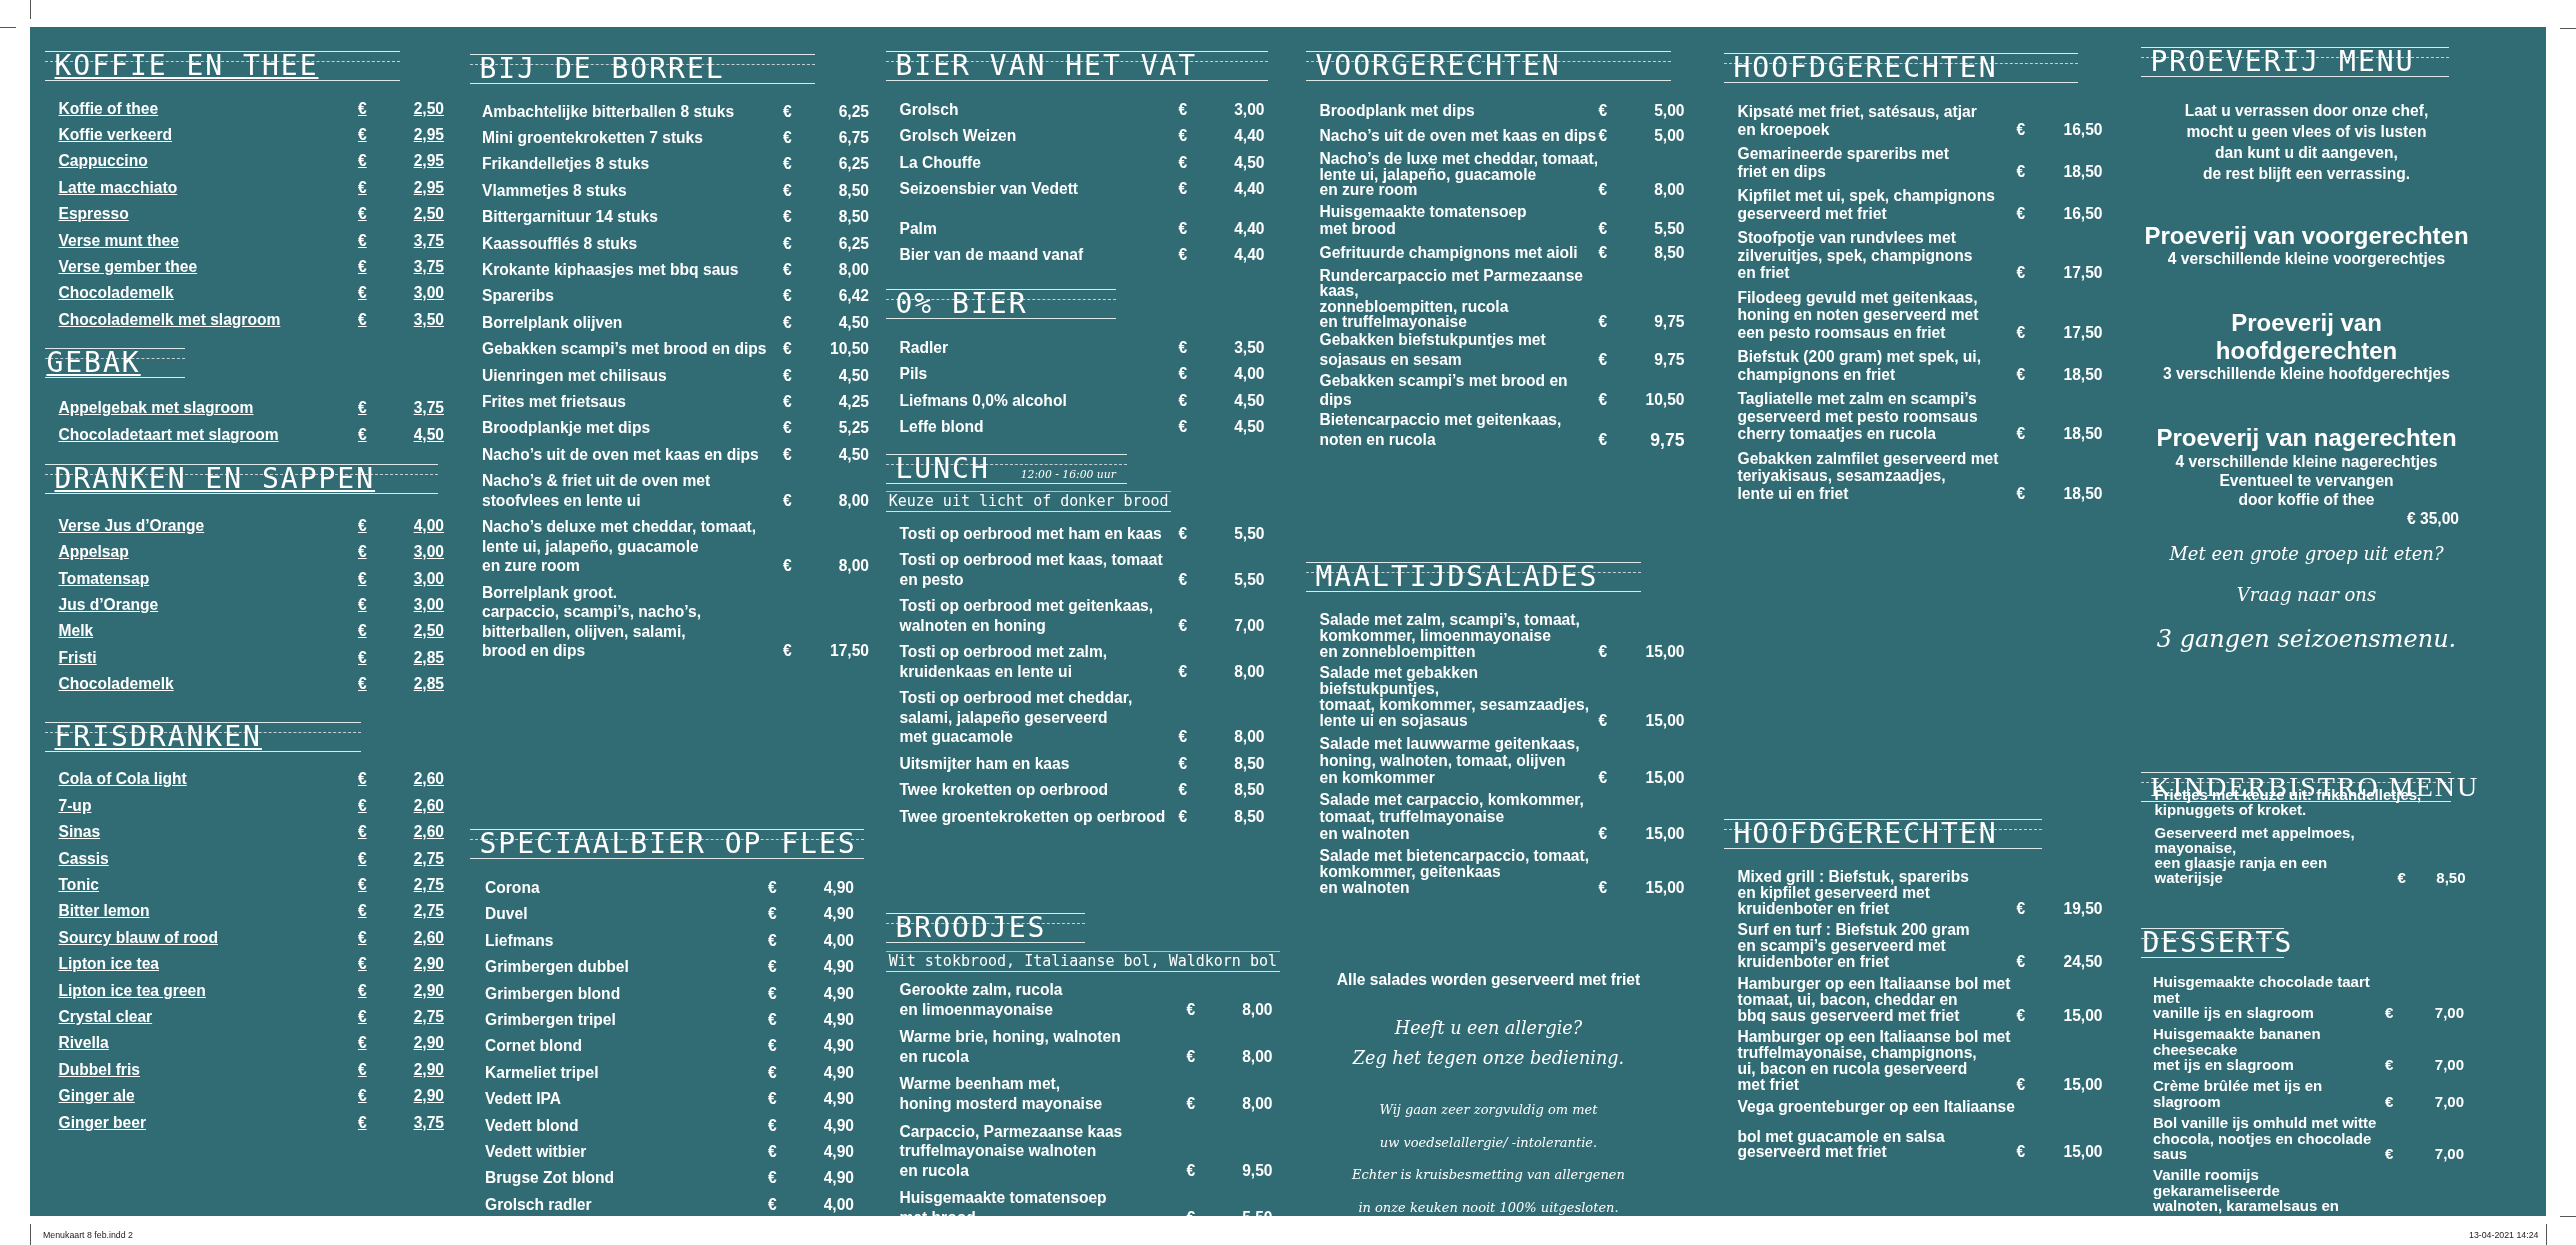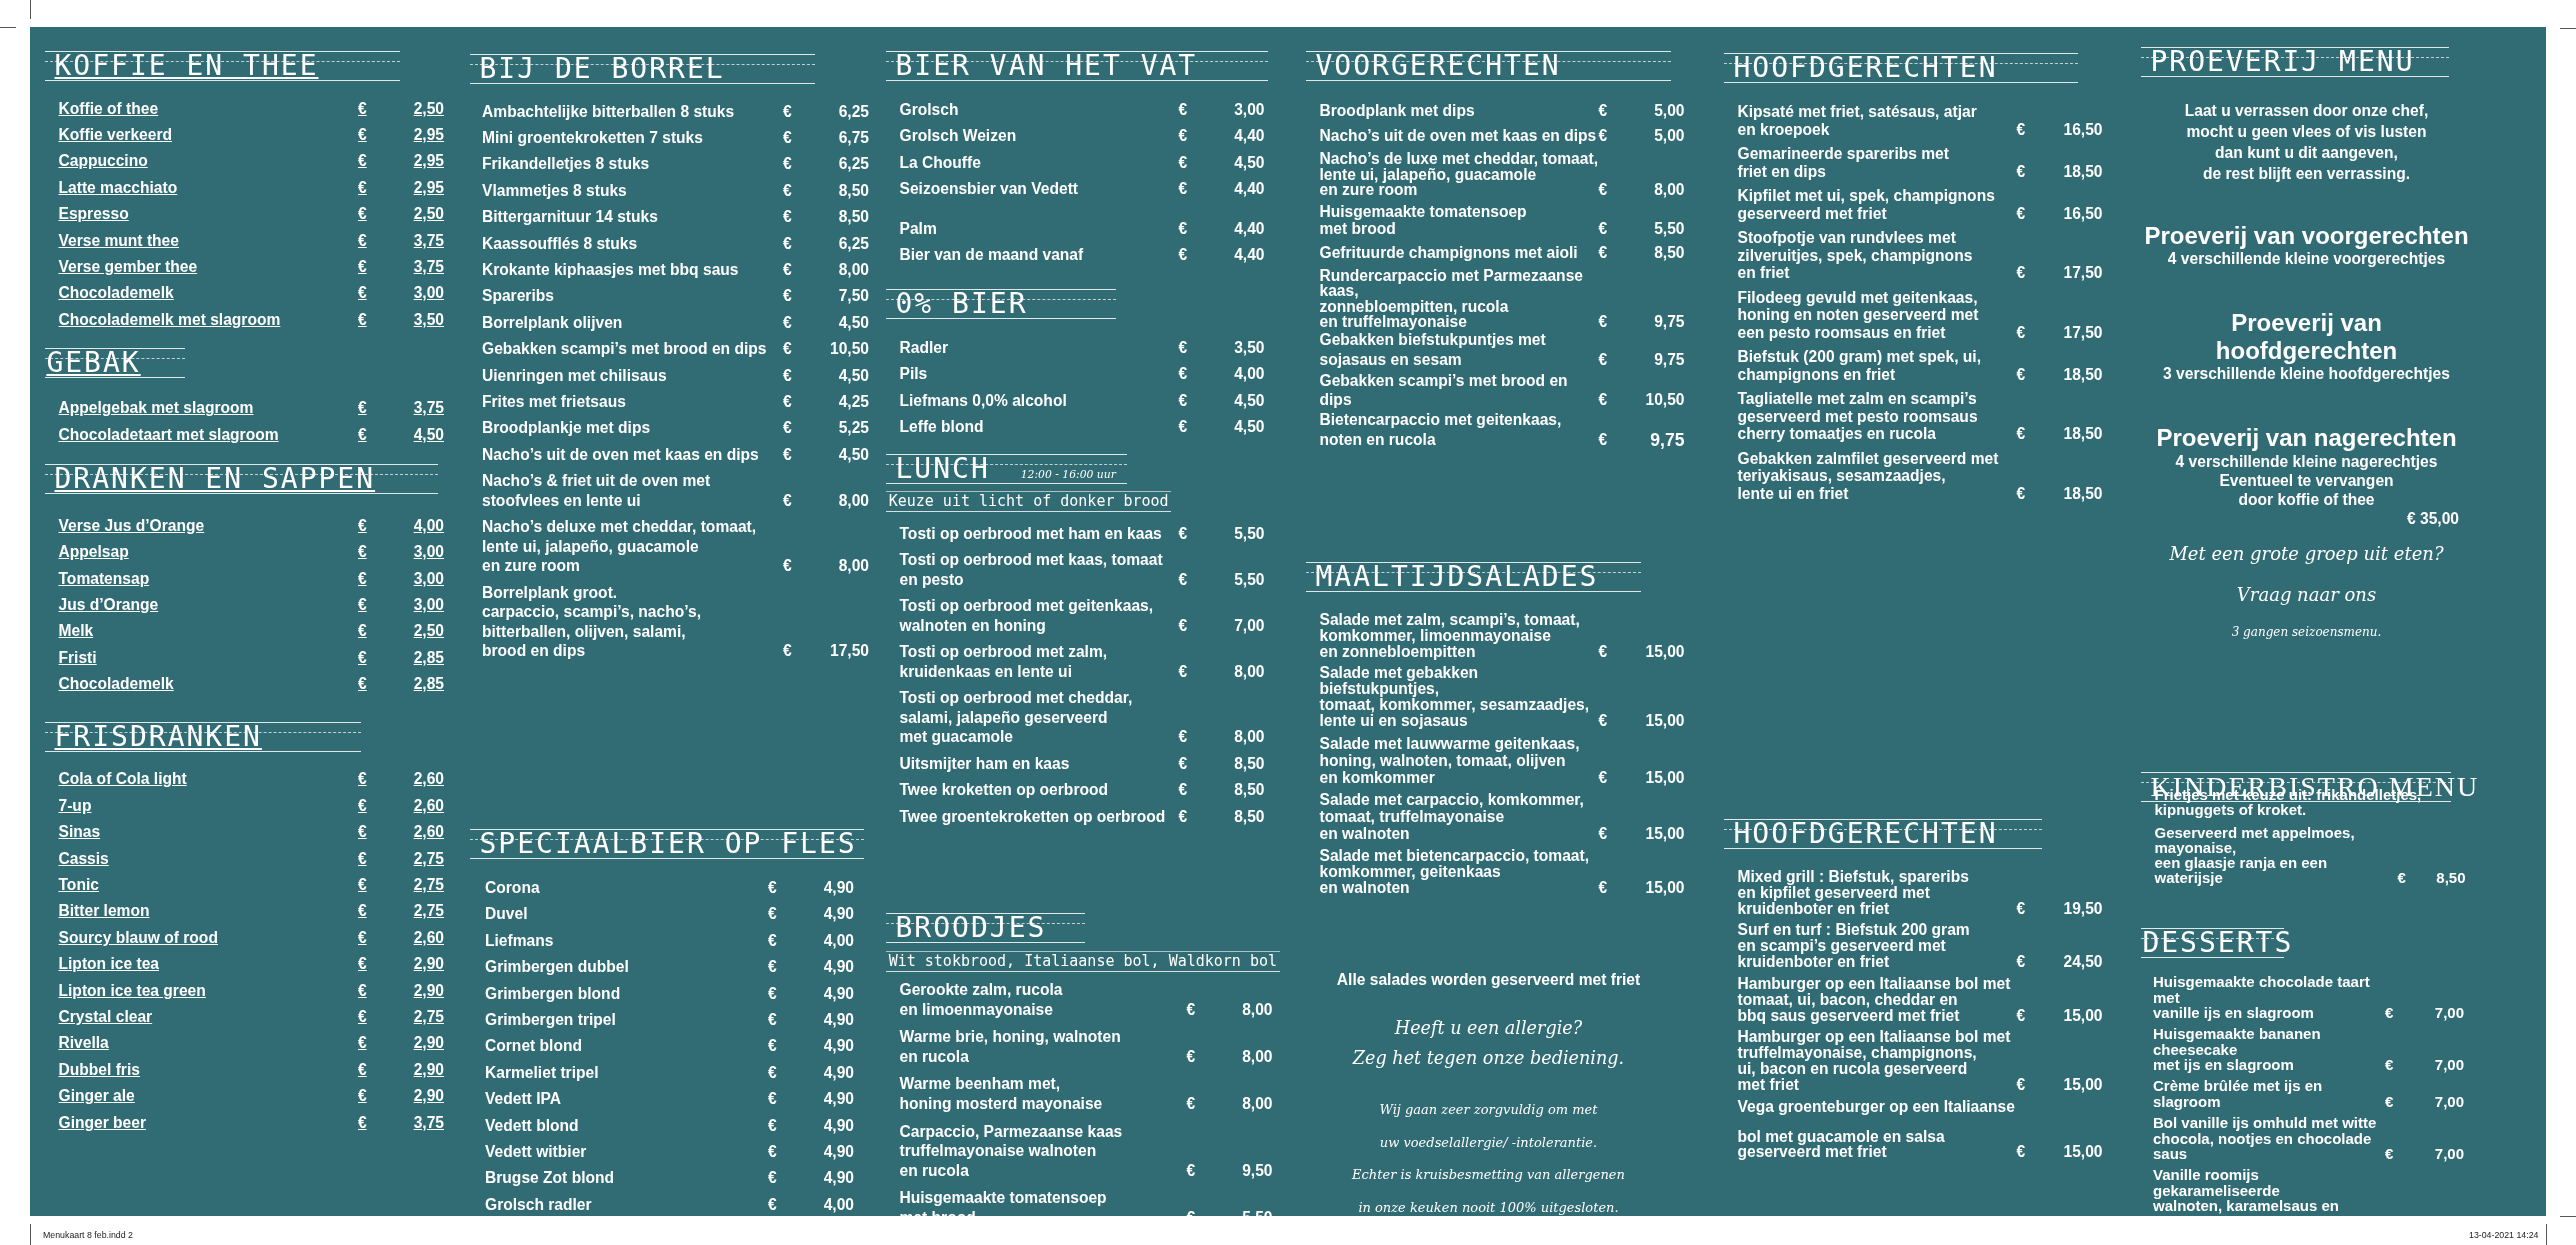--- a/index.html
+++ b/index.html
@@ -246,21 +246,21 @@
           <span class="price">6,25</span>
         </div>
       <div class="item">
           <span class="name">Krokante kiphaasjes met bbq saus</span>
           <span class="cur">€</span>
           <span class="price">8,00</span>
         </div>
       <div class="item">
           <span class="name">Spareribs</span>
           <span class="cur">€</span>
-          <span class="price">7,50</span>
+          <span class="price">6,42</span>
         </div>
       <div class="item">
           <span class="name">Borrelplank olijven</span>
           <span class="cur">€</span>
           <span class="price">4,50</span>
         </div>
       <div class="item">
           <span class="name">Gebakken scampi’s met brood en dips</span>
           <span class="cur">€</span>
           <span class="price">10,50</span>
@@ -739,21 +739,21 @@
     <div class="center" style="font-size:15.6px;margin-top:0;width:331px;">4 verschillende kleine voorgerechtjes</div>
     <div class="center" style="font-size:24px;margin-top:41px;width:331px;">Proeverij van hoofdgerechten</div>
     <div class="center" style="font-size:15.6px;width:331px;">3 verschillende kleine hoofdgerechtjes</div>
     <div class="center" style="font-size:24px;margin-top:41px;width:331px;">Proeverij van nagerechten</div>
     <div class="center" style="white-space:pre-line;font-size:15.6px;line-height:19px;width:331px;">4 verschillende kleine nagerechtjes
 Eventueel te vervangen
 door koffie of thee</div>
     <div style="font-weight:bold;font-size:15.6px;text-align:right;width:318px;margin-top:1.4px;">€ 35,00</div>
     <div class="hand" style="font-size:18px;margin-top:15px;width:331px;">Met een grote groep uit eten?</div>
     <div class="hand" style="font-size:18px;margin-top:20px;width:331px;">Vraag naar ons</div>
-    <div class="hand" style="font-size:12px;margin-top:20px;width:331px;">3 gangen seizoensmenu.</div>
+    <div class="hand" style="font-size:24px;margin-top:20px;width:331px;">3 gangen seizoensmenu.</div>
 
     <div class="sec-title" style="position:absolute;top:725px;left:0;width:300px;font-family:Liberation Serif, serif;"><span class="mid"></span><span>KINDERBISTRO MENU</span></div>
     <div style="position:absolute;top:740px;left:13.5px;width:311px;font-weight:bold;font-size:15px;line-height:15px;">
       <div style="white-space:pre-line;">Frietjes met keuze uit: frikandelletjes,
     kipnuggets of kroket.</div>
       <div style="display:flex;align-items:flex-end;margin-top:8px;">
         <span style="flex:1;white-space:pre-line;">Geserveerd met appelmoes, mayonaise,
     een glaasje ranja en een waterijsje</span>
         <span style="width:27px;">€</span>
         <span style="width:41px;text-align:right;">8,50</span>

